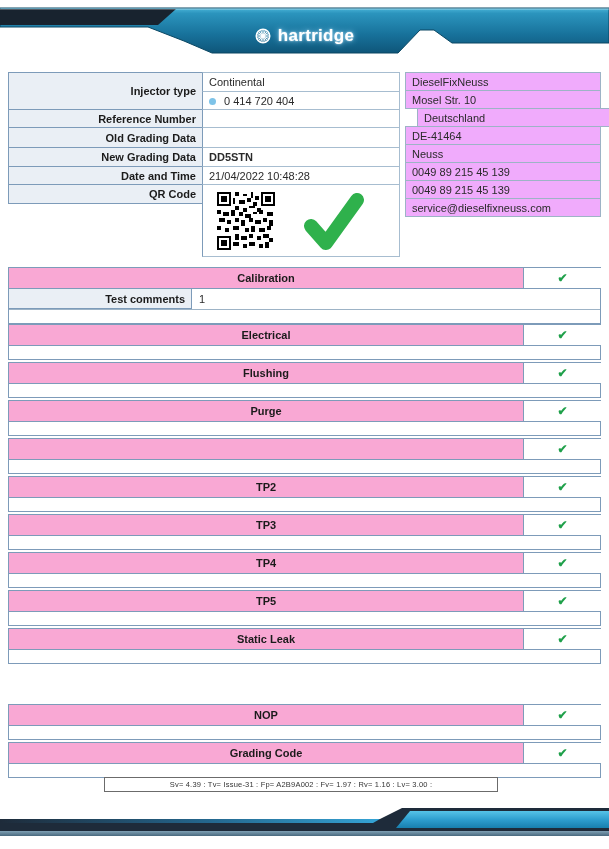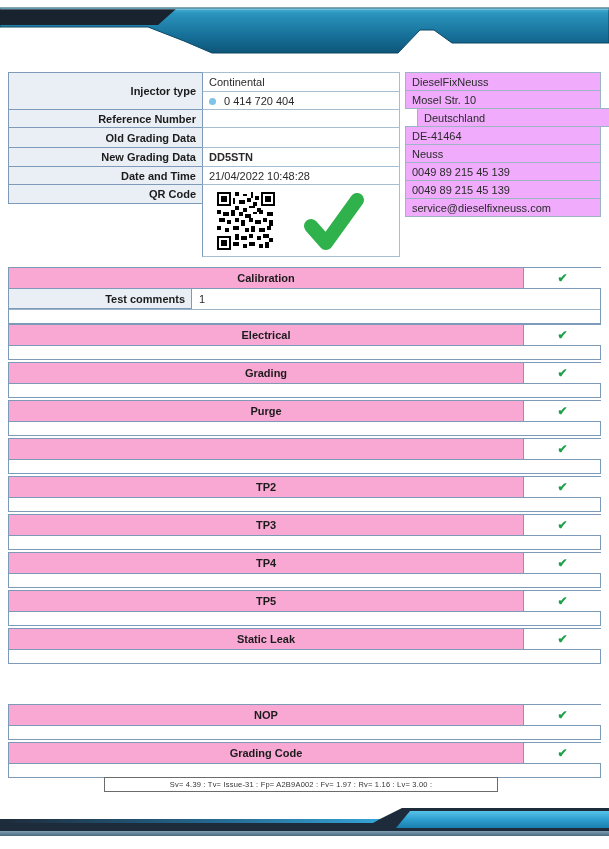--- a/index.html
+++ b/index.html
@@ -43,20 +43,38 @@
         <stop offset="0" stop-color="#4ab4d8"></stop>
         <stop offset="0.12" stop-color="#2b94bd"></stop>
         <stop offset="0.6" stop-color="#17719a"></stop>
         <stop offset="1" stop-color="#0e5679"></stop>
       </linearGradient>
     </defs>
     <path d="M0,8 L609,8 L609,43 L452,43 L434,30 L420,30 L398,53 L212,53 L184,41 L148,27 L0,27 Z" fill="url(#teal)" stroke="#0a4763" stroke-width="1"></path>
     <path d="M0,9 L176,9 L158,25 L0,25 Z" fill="#18232f"></path>
     <path d="M0,8 L609,8 L609,10 L0,10 Z" fill="rgba(255,255,255,0.25)"></path>
   </svg>
+  <div class="abs" id="logo">
+    <span class="wheel">
+      <svg width="16" height="16" viewBox="0 0 20 20">
+        <circle cx="10" cy="10" r="8.4" fill="none" stroke="#fff" stroke-width="2"></circle>
+        <g stroke="#fff" stroke-width="1.4">
+          <line x1="10" y1="2" x2="10" y2="18"></line>
+            <line x1="2" y1="10" x2="18" y2="10"></line>
+          <line x1="4.3" y1="4.3" x2="15.7" y2="15.7"></line>
+            <line x1="15.7" y1="4.3" x2="4.3" y2="15.7"></line>
+          <line x1="7" y1="2.7" x2="13" y2="17.3"></line>
+            <line x1="13" y1="2.7" x2="7" y2="17.3"></line>
+          <line x1="2.7" y1="7" x2="17.3" y2="13"></line>
+            <line x1="2.7" y1="13" x2="17.3" y2="7"></line>
+        </g>
+      </svg>
+    </span>
+    <span>hartridge</span>
+  </div>
 </div>
 
 <div>
   <div class="abs lab" style="left:8px;top:72px;width:195px;height:38px;">Injector type</div>
   <div class="abs val" style="left:202px;top:72px;width:198px;height:20px;">
       <span>Continental</span>
     </div>
   <div class="abs val" style="left:202px;top:91px;width:198px;height:20px;">
       <span class="bullet"></span>
       <span>0 414 720 404</span>
@@ -169,21 +187,21 @@
 <div class="abs section" style="top:324px;">
   <div class="sec-head">
       <div class="sec-title">Electrical</div>
       <div class="sec-divider"></div>
       <div class="sec-check">✔</div>
     </div>
   <div class="sec-body"></div>
 </div>
 <div class="abs section" style="top:362px;">
   <div class="sec-head">
-      <div class="sec-title">Grading</div>
+      <div class="sec-title">Flushing</div>
       <div class="sec-divider"></div>
       <div class="sec-check">✔</div>
     </div>
   <div class="sec-body"></div>
 </div>
 <div class="abs section" style="top:400px;">
   <div class="sec-head">
       <div class="sec-title">Purge</div>
       <div class="sec-divider"></div>
       <div class="sec-check">✔</div>

